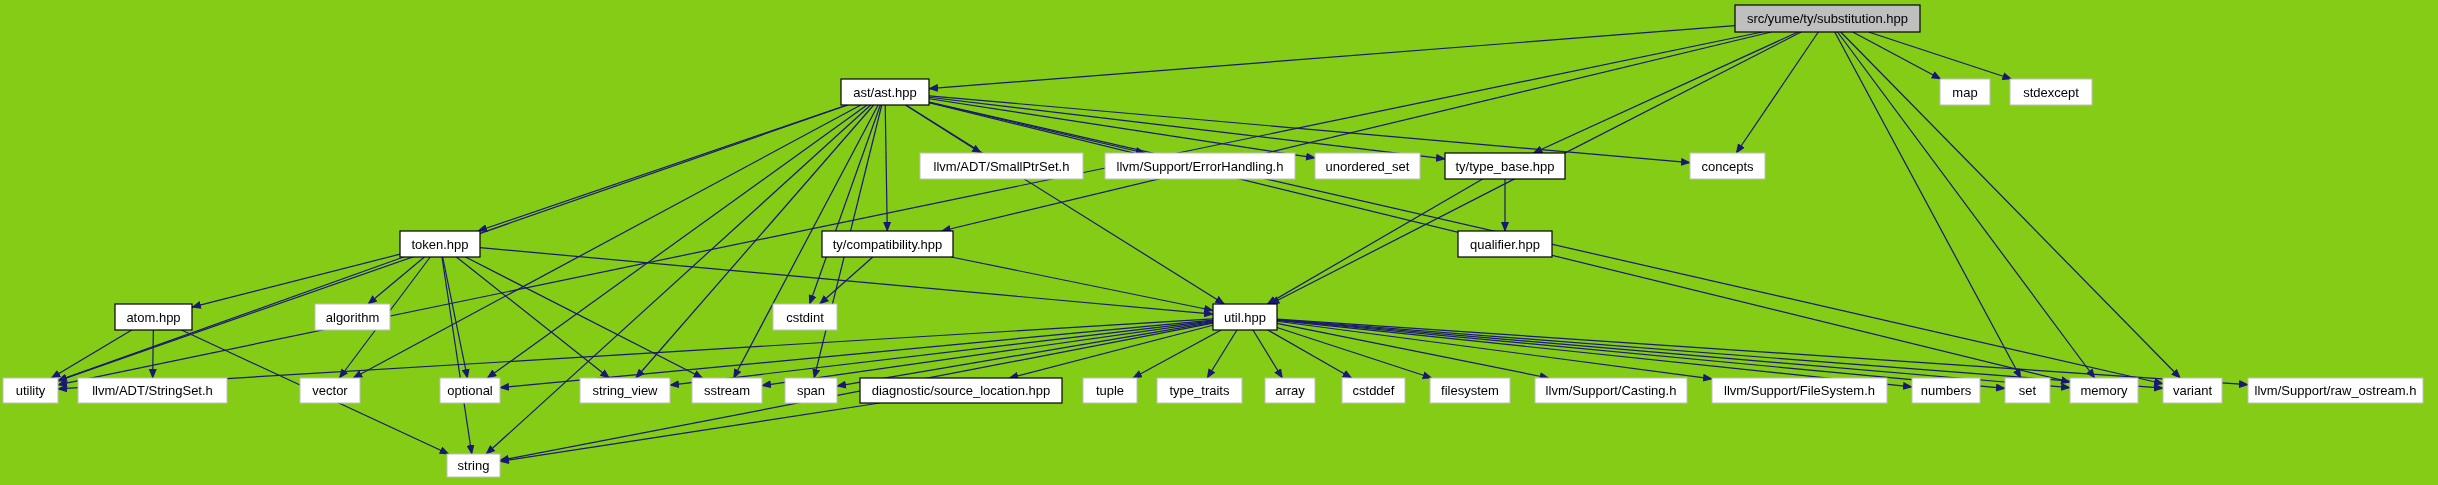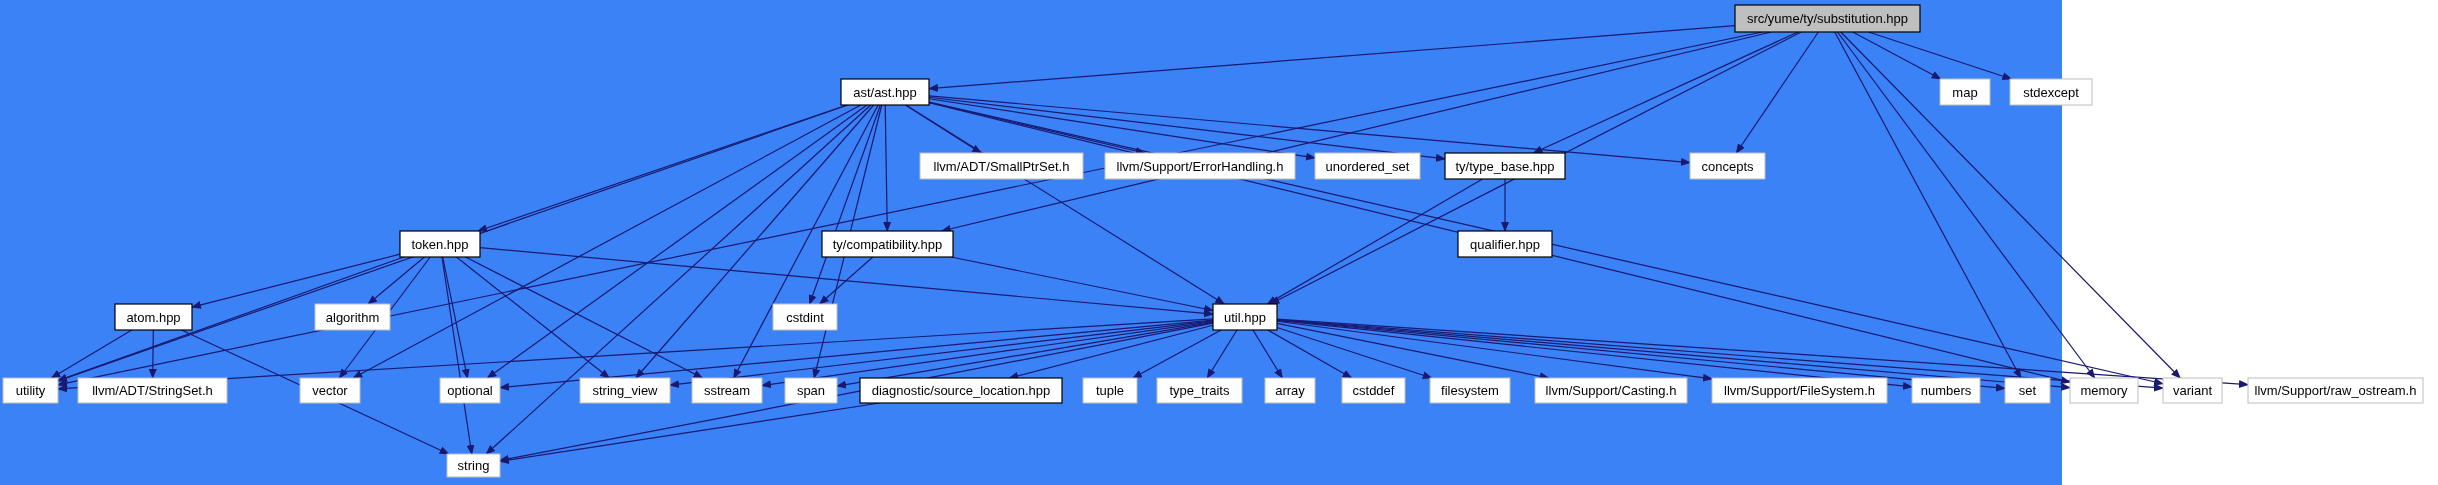--- a/index.html
+++ b/index.html
@@ -2,23 +2,23 @@
 <html><head>
 <meta charset="utf-8">
 <style>
   html, body {
     margin: 0;
     padding: 0;
     background: #ffffff;
   }
   .graph-container {
     position: relative;
-    width: 2062px;
+    width: 2438px;
     height: 485px;
-    background: #3b82f6;
+    background: #84cc16;
     font-family: "Liberation Sans", sans-serif;
     text-align: right;
   }
   svg { display: block; }
   svg text {
     font-family: "Liberation Sans", sans-serif;
     font-size: 13px;
     fill: #000000;
   }
   .edge-line {

